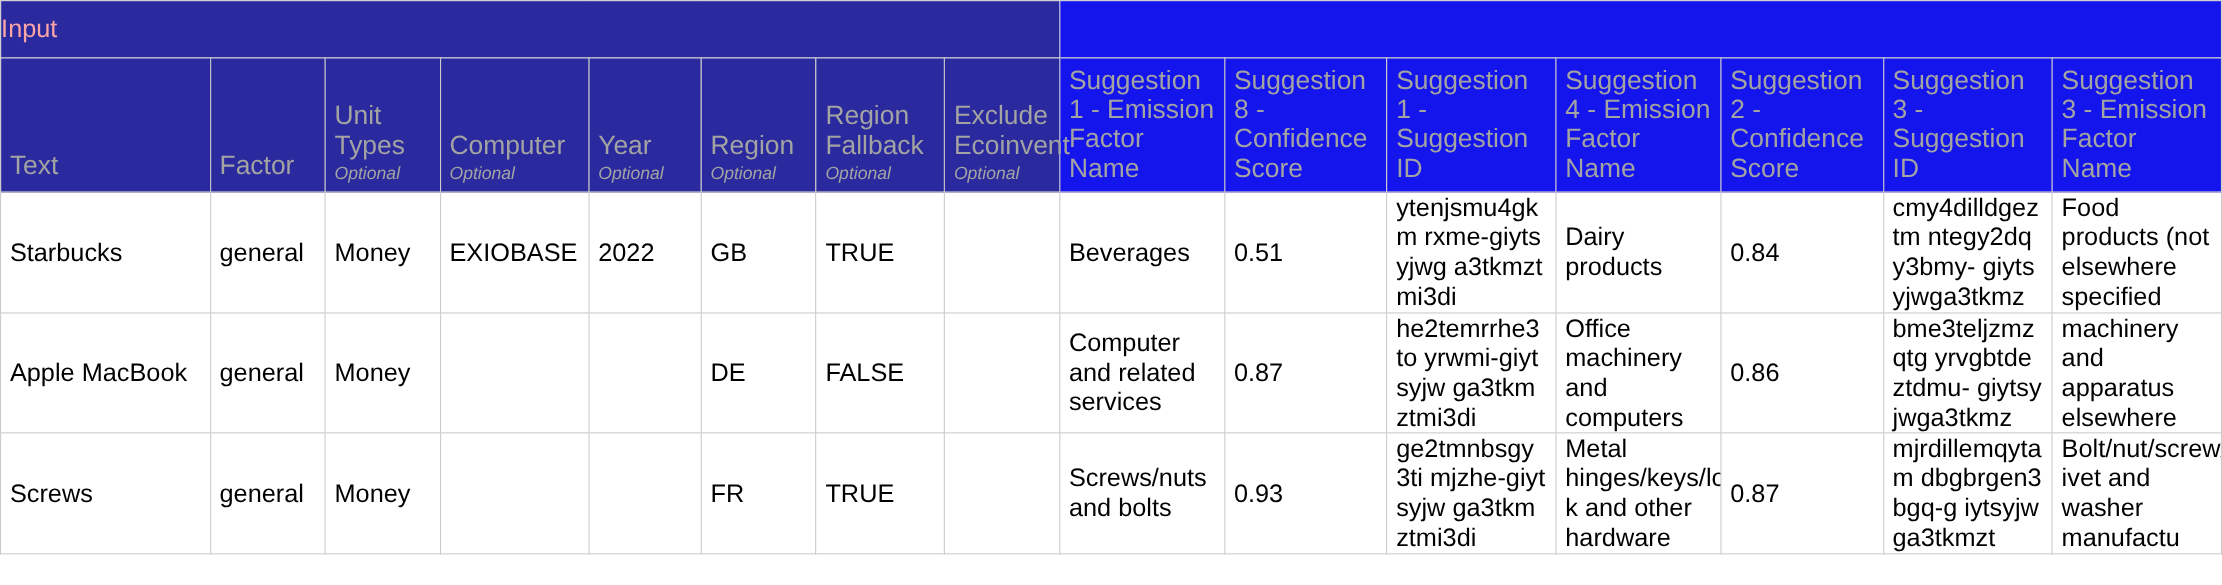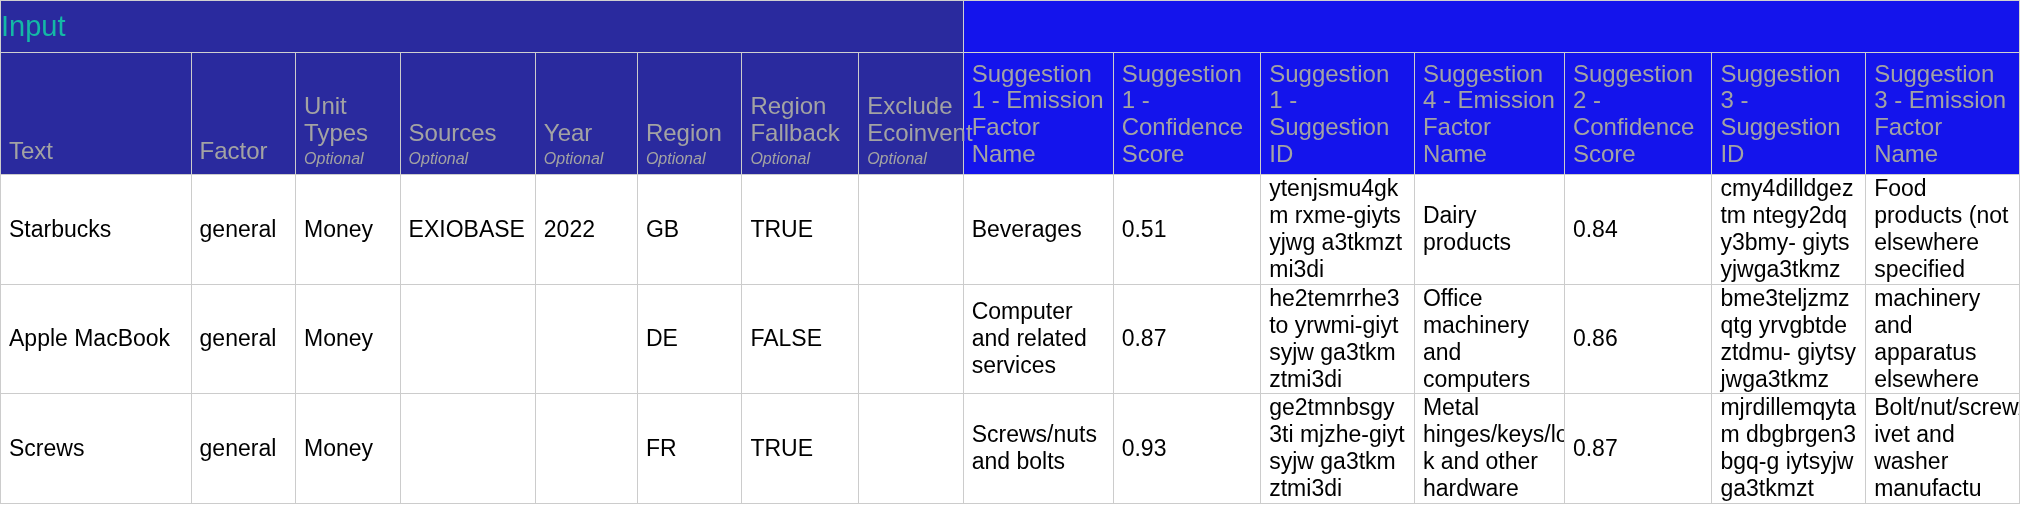--- a/index.html
+++ b/index.html
@@ -30,22 +30,22 @@
     text-align: left;
   }
 
   
   tr.banner-row td {
     height: 52px;
     border: 1px solid #d0d0d0;
   }
   td.banner-input {
     background: #2a2a9e;
-    color: #14b8a6;
-    font-size: 29px;
+    color: #fca5a5;
+    font-size: 23px;
     text-align: center;
     vertical-align: middle;
   }
   td.banner-output {
     background: #1414ec;
     border-left: 1px solid #d8d8d8;
   }
 
   
   tr.header-row td {
@@ -126,21 +126,21 @@
         </td>
         <td class="hdr-input">
           <span class="hdr-title">Factor</span>
           <span class="hdr-opt"></span>
         </td>
         <td class="hdr-input">
           <span class="hdr-title">Unit Types</span>
           <span class="hdr-opt">Optional</span>
         </td>
         <td class="hdr-input">
-          <span class="hdr-title">Sources</span>
+          <span class="hdr-title">Computer</span>
           <span class="hdr-opt">Optional</span>
         </td>
         <td class="hdr-input">
           <span class="hdr-title">Year</span>
           <span class="hdr-opt">Optional</span>
         </td>
         <td class="hdr-input">
           <span class="hdr-title">Region</span>
           <span class="hdr-opt">Optional</span>
         </td>
@@ -150,21 +150,21 @@
         </td>
         <td class="hdr-input">
           <span class="hdr-title">Exclude Ecoinvent</span>
           <span class="hdr-opt">Optional</span>
         </td>
 
         <td class="hdr-output">
           <span class="hdr-title">Suggestion 1 - Emission Factor Name</span>
         </td>
         <td class="hdr-output">
-          <span class="hdr-title">Suggestion 1 - Confidence Score</span>
+          <span class="hdr-title">Suggestion 8 - Confidence Score</span>
         </td>
         <td class="hdr-output">
           <span class="hdr-title">Suggestion 1 - Suggestion ID</span>
         </td>
         <td class="hdr-output">
           <span class="hdr-title">Suggestion 4 - Emission Factor Name</span>
         </td>
         <td class="hdr-output">
           <span class="hdr-title">Suggestion 2 - Confidence Score</span>
         </td>

